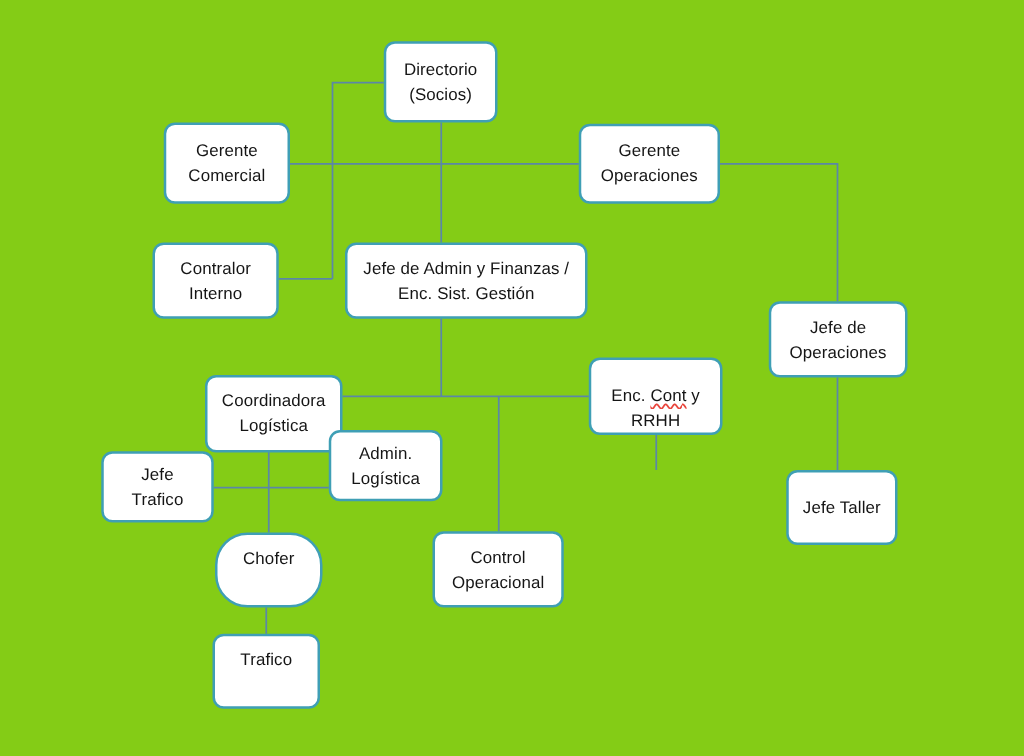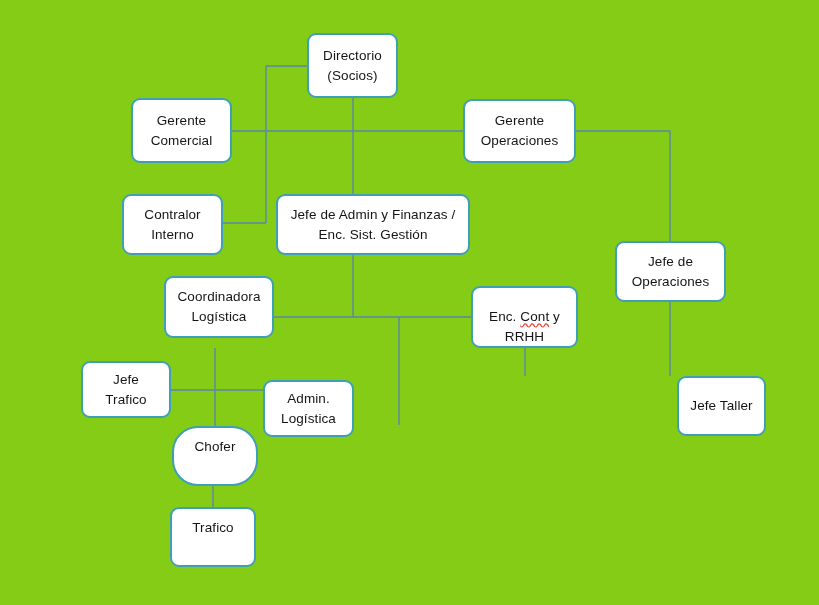--- a/index.html
+++ b/index.html
@@ -114,48 +114,52 @@
   <div class="node" style="left:276px; top:194px; width:194px; height:61px;">
     <span class="node-label">Jefe de Admin y Finanzas /
 Enc. Sist. Gestión</span>
   </div>
 
   <div class="node" style="left:615px; top:241px; width:111px; height:61px;">
     <span class="node-label">Jefe de
 Operaciones</span>
   </div>
 
-  <div class="node" style="left:164px; top:276px; width:110px; height:62px;">
+  <div class="node" style="left:164px; top:300px; width:110px; height:62px;">
     <span class="node-label">Coordinadora
 Logística</span>
   </div>
 
   <div class="node" style="left:471px; top:286px; width:107px; height:62px;">
     <span class="node-label">
       <span>Enc.&nbsp;</span><span class="misspelled">Cont</span><span> y<br>RRHH</span>
     </span>
   </div>
 
   <div class="node" style="left:81px; top:361px; width:90px; height:57px;">
     <span class="node-label">Jefe
 Trafico</span>
   </div>
 
-  <div class="node" style="left:263px; top:380px; width:91px; height:57px;">
+  <div class="node" style="left:263px; top:344px; width:91px; height:57px;">
     <span class="node-label">Admin.
 Logística</span>
   </div>
 
 
-  <div class="node" style="left:629px; top:376px; width:89px; height:60px;margin-left:48px;">
+  <div class="node" style="left:629px; top:376px; width:89px; height:60px;">
     <span class="node-label">Jefe Taller</span>
   </div>
 
   <div class="node top-text" style="left:172px; top:426px; width:86px; height:60px;border-radius:26px;">
     <span class="node-label">Chofer</span>
   </div>
 
+  <div class="node" style="left:346px; top:425px; width:105px; height:61px;">
+    <span class="node-label">Control
+Operacional</span>
+  </div>
 
   <div class="node top-text" style="left:170px; top:507px; width:86px; height:60px;">
     <span class="node-label">Trafico</span>
   </div>
 
 </div>
 
 </body></html>

